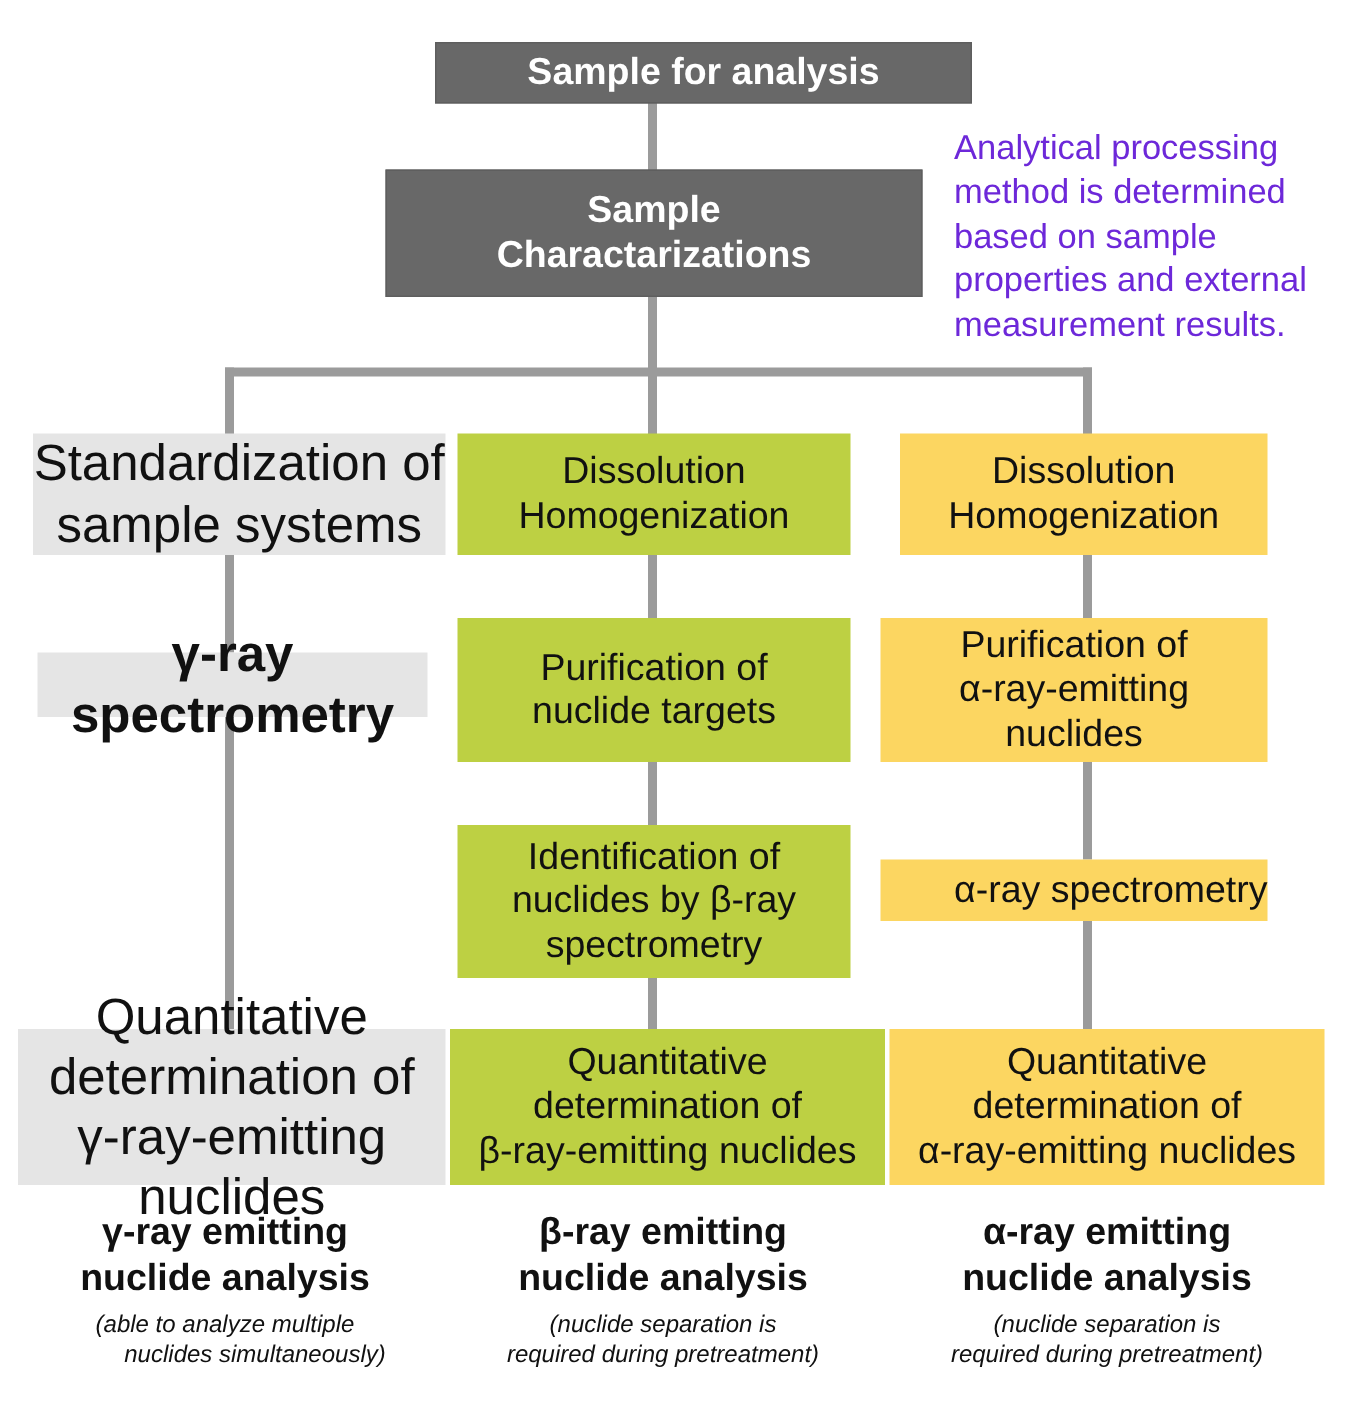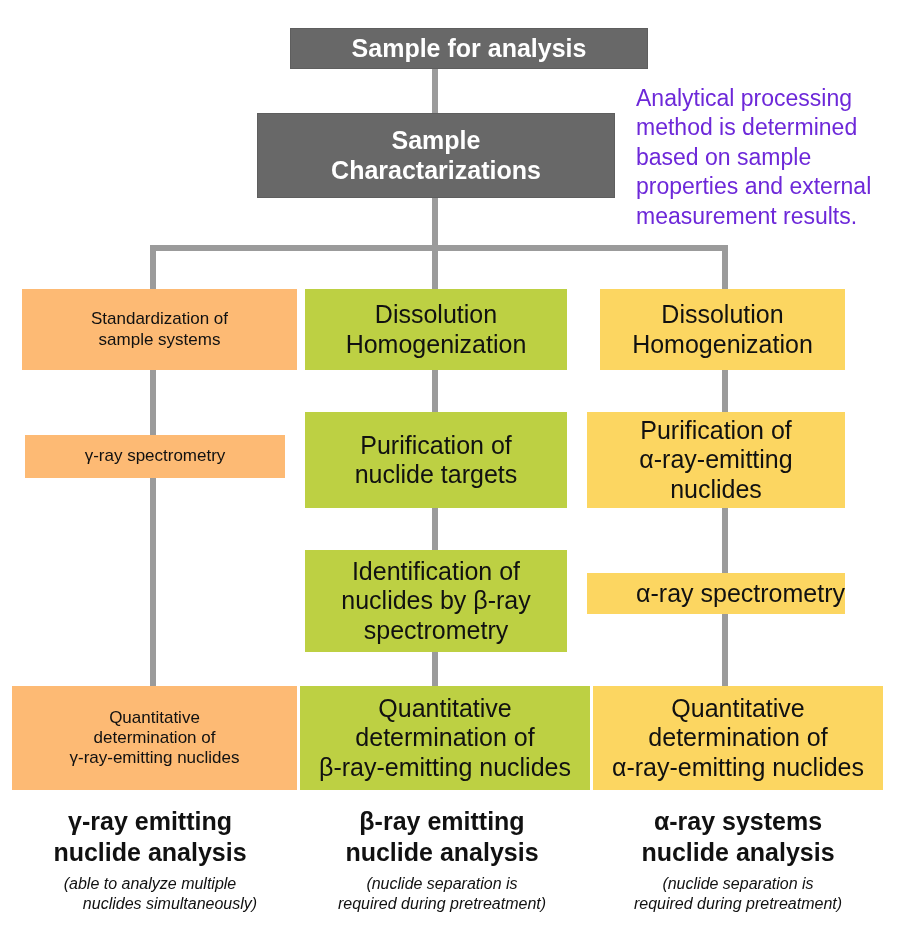--- a/index.html
+++ b/index.html
@@ -40,21 +40,21 @@
   }
   .box span { display: block; width: 100%; }
 
   .box-gray {
     background: #686868;
     color: #ffffff;
     font-weight: bold;
     font-size: 25px;
     border: 1px solid #5e5e5e;
   }
-  .box-blue   { background: #fdba74; color: #111111; font-size: 17px; }
+  .box-blue   { background: #e5e5e5; color: #111111; font-size: 34px; }
   .box-green  { background: #bdd043; color: #111111; font-size: 25px; }
   .box-yellow { background: #fcd661; color: #111111; font-size: 25px; }
 
   
   .note {
     position: absolute;
     font-size: 23px;
     line-height: 1.28;
     color: #6d28d9;
     z-index: 4;
@@ -121,21 +121,21 @@
     <span>based on sample</span>
     <span>properties and external</span>
     <span>measurement results.</span>
   </div>
 
   <div class="box box-blue" style="left:22px; top:289px; width:275px; height:81px; flex-direction:column;">
     <span>Standardization of</span>
     <span>sample systems</span>
   </div>
 
-  <div class="box box-blue" style="left:25px; top:435px; width:260px; height:43px;">
+  <div class="box box-blue" style="left:25px; top:435px; width:260px; height:43px;font-weight:bold;">
     <span>γ-ray spectrometry</span>
   </div>
 
   <div class="box box-blue" style="left:12px; top:686px; width:285px; height:104px; flex-direction:column;">
     <span>Quantitative</span>
     <span>determination of</span>
     <span>γ-ray-emitting nuclides</span>
   </div>
 
   <div class="caption" style="left:0px; top:806px; width:300px;">
@@ -189,19 +189,19 @@
     <span>α-ray spectrometry</span>
   </div>
 
   <div class="box box-yellow" style="left:593px; top:686px; width:290px; height:104px; flex-direction:column;">
     <span>Quantitative</span>
     <span>determination of</span>
     <span>α-ray-emitting nuclides</span>
   </div>
 
   <div class="caption" style="left:588px; top:806px; width:300px;">
-    <span class="cap-title">α-ray systems</span>
+    <span class="cap-title">α-ray emitting</span>
     <span class="cap-title">nuclide analysis</span>
     <span class="cap-sub">(nuclide separation is</span>
     <span class="cap-sub" style="margin-top:0;">required during pretreatment)</span>
   </div>
 
 </div>
 
 </body></html>

